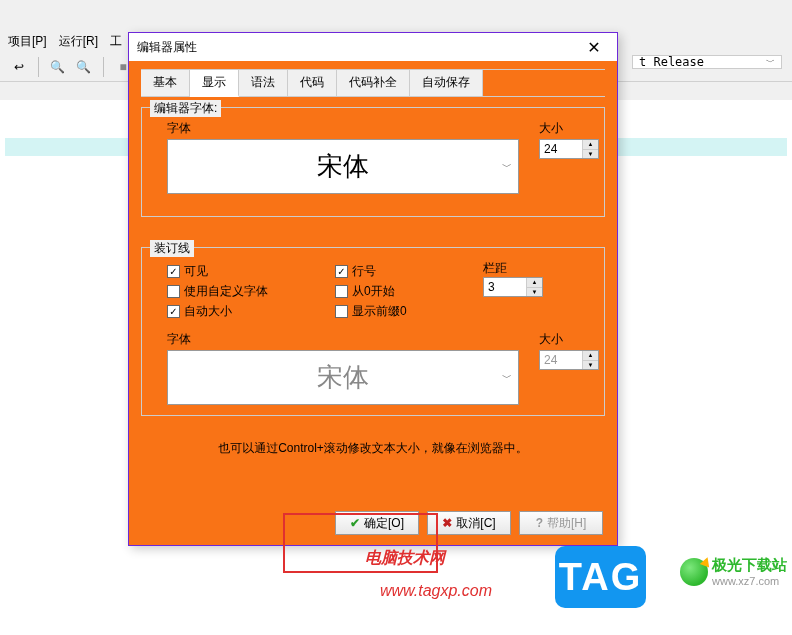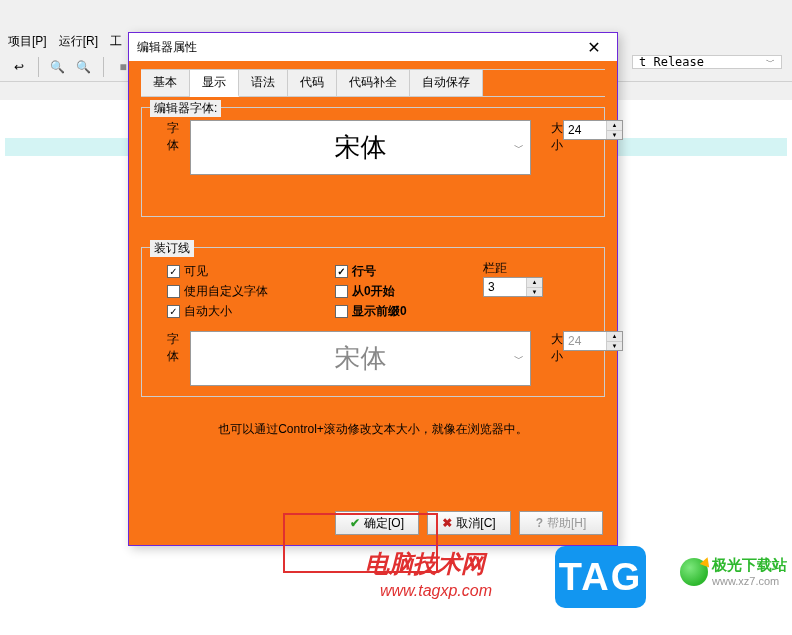--- a/index.html
+++ b/index.html
@@ -154,21 +154,21 @@
       background: #f0f0f0;
       padding: 0 4px;
       font-size: 12px;
     }
     
     .field-row {
       display: flex;
       gap: 20px;
       align-items: flex-start;
     }
-    .field-col { display: flex; }
+    .field-col { display: flex; flex-direction: column; }
     .field-label {
       font-size: 12px;
       margin-bottom: 2px;
     }
     
     .font-display {
       width: 352px;
       height: 55px;
       border: 1px solid #999;
       background: #fff;
@@ -240,21 +240,21 @@
       font-size: 10px;
       color: #000;
     }
     .checkbox.checked::after { content: "✓"; }
     
     .gutter-cols {
       display: flex;
       gap: 28px;
     }
     .gutter-left { width: 140px; }
-    .gutter-mid { width: 120px; font-weight: bold; }
+    .gutter-mid { width: 120px; }
     .gutter-right { flex: 1; }
     
     .hint-text {
       text-align: center;
       margin-top: 24px;
       font-size: 12px;
     }
     
     .dialog-buttons {
       position: absolute;
@@ -297,21 +297,21 @@
       border: 2px solid #e03030;
       pointer-events: none;
     }
     
     
     .watermark1 {
       position: absolute;
       left: 365px;
       top: 548px;
       color: #e03030;
-      font-size: 24px;
+      font-size: 16px;
       font-weight: bold;
       font-style: italic;
     }
     .watermark1-sub {
       position: absolute;
       left: 380px;
       top: 582px;
       color: #e03030;
       font-size: 16px;
       font-style: italic;

